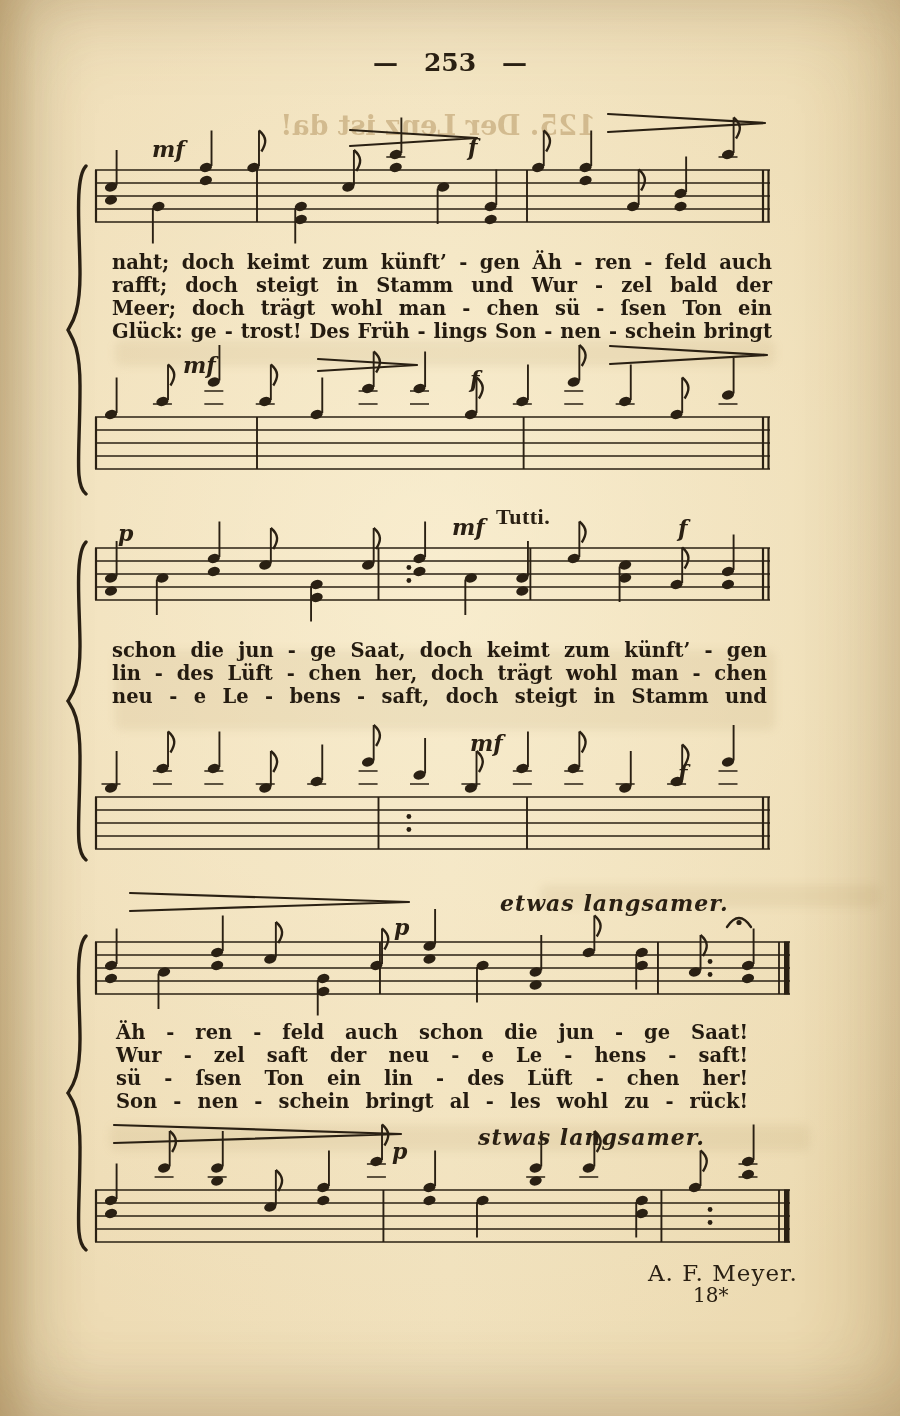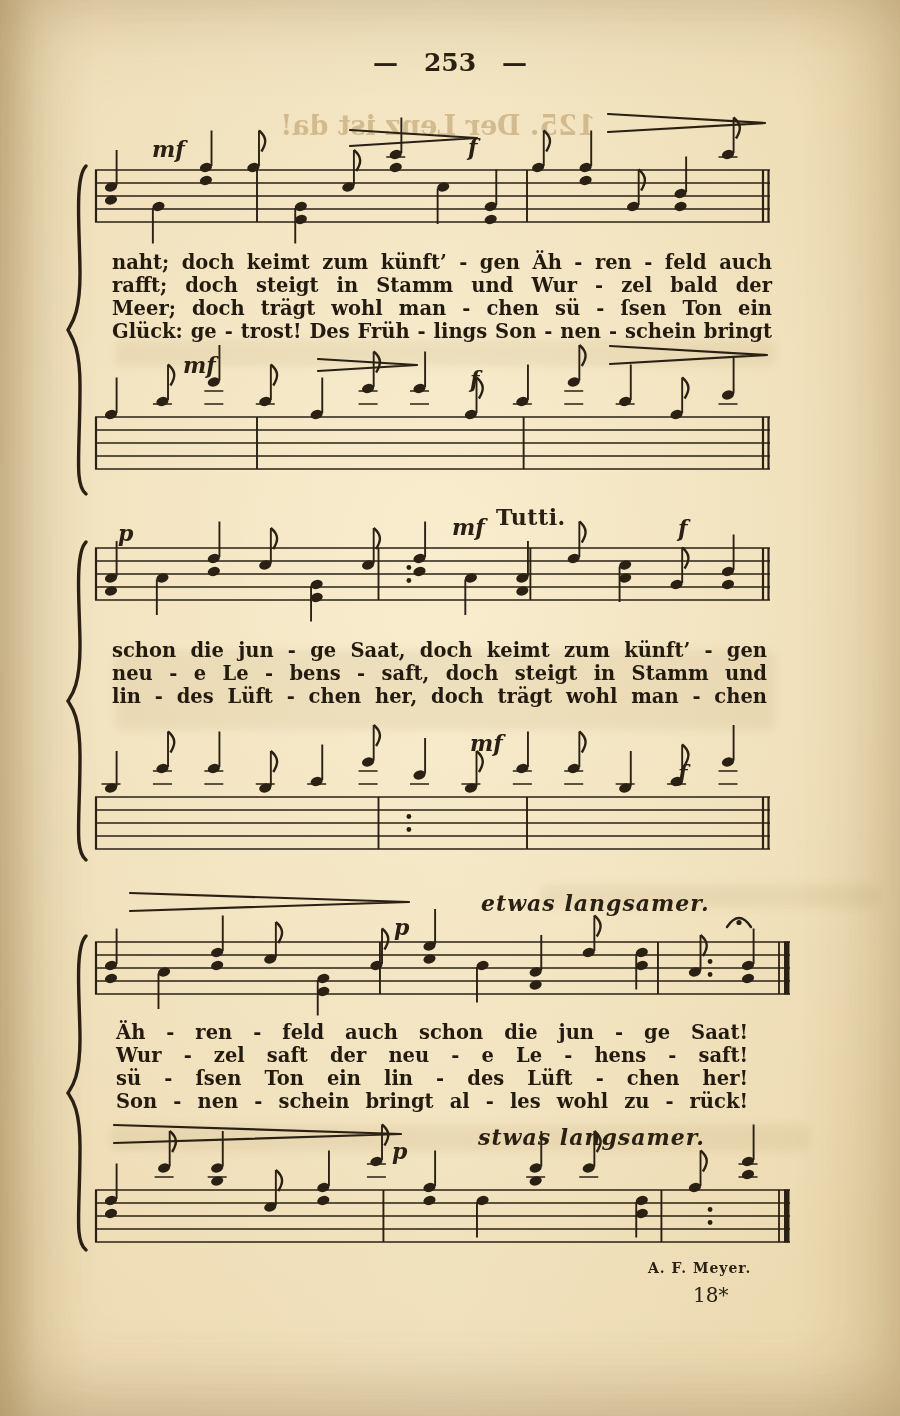--- a/index.html
+++ b/index.html
@@ -18,31 +18,31 @@
     display:flex; justify-content:center; align-items:center; gap:26px;
     font-size:25px; font-weight:700; }
   .bleed-title{ position:absolute; left:262px; top:110px; width:352px; text-align:center;
     font-size:27px; font-weight:700; color:rgba(158,119,61,.38);
     transform:scaleX(-1); filter:blur(.7px); }
   .smudge{ position:absolute; background:rgba(160,124,70,.10); filter:blur(4px); border-radius:8px; }
   .staff{ position:absolute; overflow:visible; }
   .brace{ position:absolute; overflow:visible; }
   .brace path{ stroke:var(--ink); stroke-width:3.4; fill:none; stroke-linecap:round; }
   .dyn{ position:absolute; font-style:italic; font-weight:700; font-size:22px; line-height:1; }
-  .lbl-tutti{ position:absolute; font-weight:700; font-size:22px; line-height:1; letter-spacing:.5px; }
+  .lbl-tutti{ position:absolute; font-weight:700; font-size:22px; line-height:1; letter-spacing:.5px;font-family:Liberation Serif, serif; }
   .tempo{ position:absolute; font-style:italic; font-weight:700; font-size:22px; line-height:1; letter-spacing:1px; }
   .hairpin{ position:absolute; overflow:visible; }
   .hairpin path{ stroke:var(--ink); stroke-width:2.2; fill:none; stroke-linecap:round; }
   .fermata{ position:absolute; overflow:visible; }
   .fermata path{ stroke:var(--ink); stroke-width:2.4; fill:none; stroke-linecap:round; }
   .fermata circle{ fill:var(--ink); }
   .lyrics{ position:absolute; }
   .lyric-line{ height:23px; line-height:23px; font-weight:700; font-size:19.5px;
     text-align:justify; text-align-last:justify; color:#241b10; }
-  .attribution{ position:absolute; font-weight:700; font-size:14px; letter-spacing:1px; }
+  .attribution{ position:absolute; font-weight:400; font-size:23px; letter-spacing:1px; }
   .signature{ position:absolute; font-size:20px; }
 </style>
 </head>
 <body>
 
 <div class="paper">
 
   <div class="bleed-title">125. Der Lenz ist da!</div>
   <div class="smudge" style="left:115px;top:340px;width:660px;height:26px"></div>
   <div class="smudge" style="left:115px;top:650px;width:660px;height:80px"></div>
@@ -431,28 +431,28 @@
 
   <div class="dyn" style="left:118px;top:522px">p</div>
   <div class="dyn" style="left:452px;top:516px">mf</div>
   <div class="lbl-tutti" style="left:496px;top:506px">Tutti.</div>
   <div class="dyn" style="left:678px;top:517px">f</div>
   <div class="dyn" style="left:470px;top:732px">mf</div>
   <div class="dyn" style="left:678px;top:762px">f</div>
 
   <div class="lyrics" style="left:112px;top:639px;width:655px">
     <div class="lyric-line">schon die jun - ge Saat, doch keimt zum künft’ - gen</div>
+    <div class="lyric-line">lin - des Lüft - chen her, doch trägt wohl man - chen</div>
     <div class="lyric-line">neu - e Le - bens - saft, doch steigt in Stamm und</div>
-    <div class="lyric-line">lin - des Lüft - chen her, doch trägt wohl man - chen</div>
   </div>
 
   <svg class="hairpin" style="left:128px;top:888px" width="284" height="28">
       <path d="M2,5 L281,14 M2,23 L281,14"></path>
     </svg>
-  <div class="tempo" style="left:481px;top:892px">etwas langsamer.</div>
+  <div class="tempo" style="left:500px;top:892px">etwas langsamer.</div>
   <div class="dyn" style="left:394px;top:916px">p</div>
   <svg class="fermata" style="left:724px;top:912px" width="30" height="18">
     <path d="M3,15 Q15,-3 27,15"></path>
       <circle cx="15" cy="10.5" r="2.6"></circle>
   </svg>
 
   <svg class="hairpin" style="left:112px;top:1120px" width="292" height="28">
       <path d="M2,5 L289,14 M2,23 L289,14"></path>
     </svg>
   <div class="tempo" style="left:478px;top:1126px">stwas langsamer.</div>

